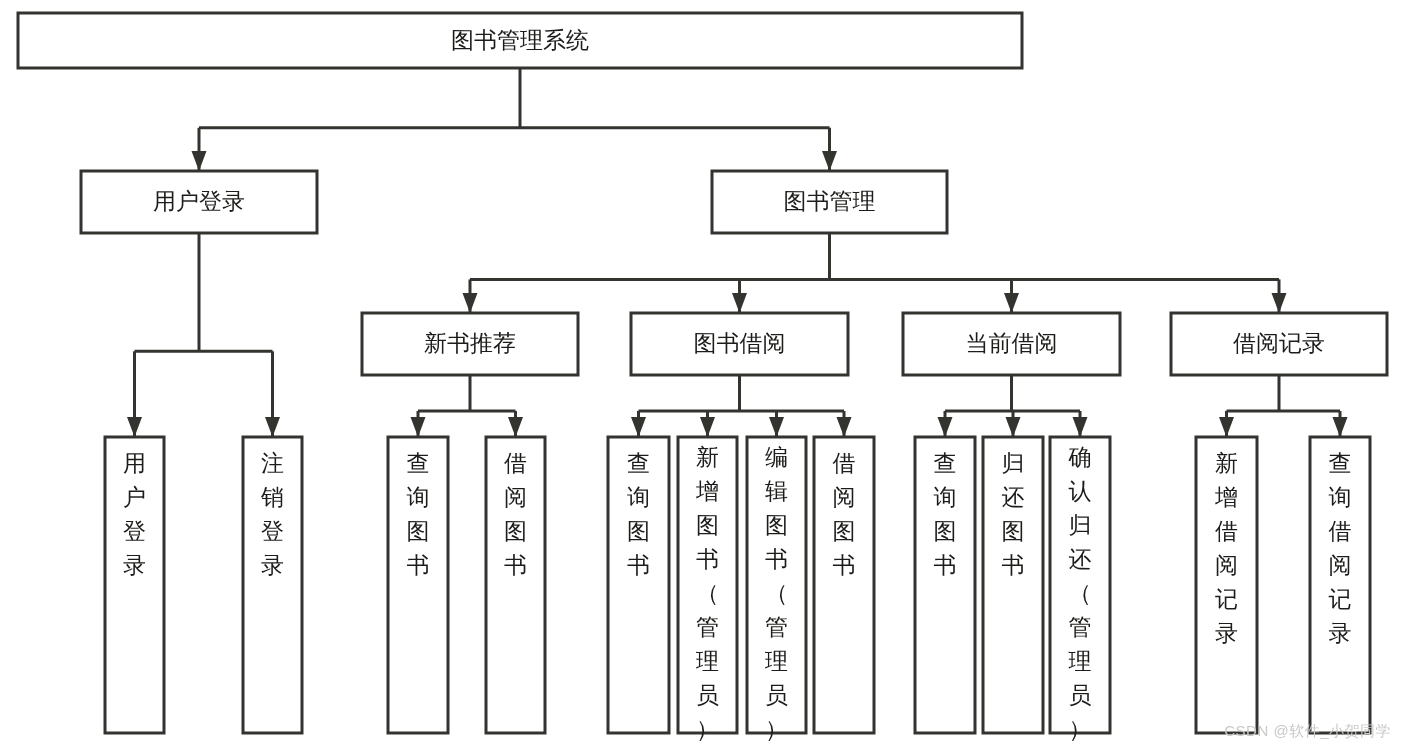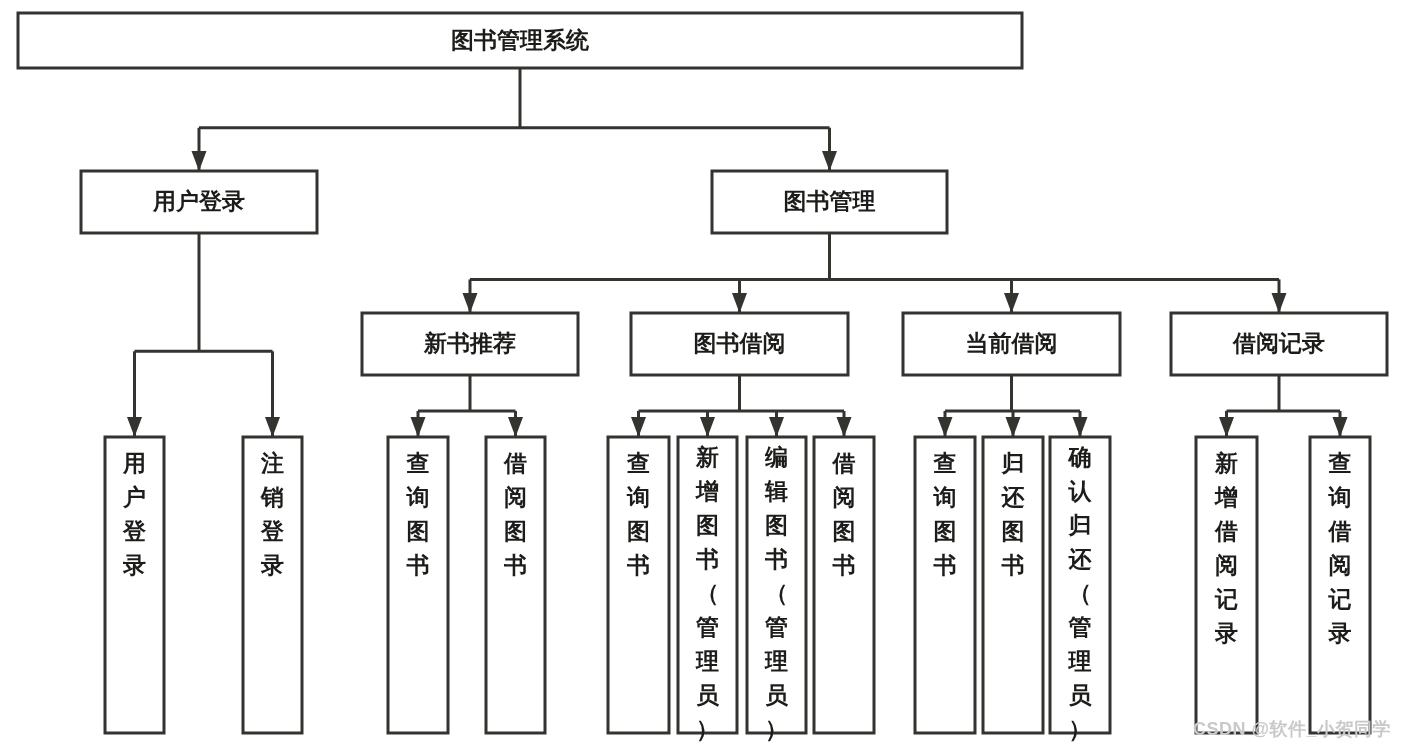--- a/index.html
+++ b/index.html
@@ -12,21 +12,20 @@
     width: 1405px;
     height: 747px;
     font-family: "Liberation Sans", "DejaVu Sans", sans-serif;
     overflow: hidden;
   }
   #diagram-root {
     position: relative;
     width: 1405px;
     height: 747px;
     background: #ffffff;
-    font-weight: bold;
   }
   svg#flow {
     position: absolute;
     left: 0;
     top: 0;
     width: 1405px;
     height: 747px;
     display: block;
   }
   .node-rect {
@@ -55,21 +54,21 @@
     font-family: "Liberation Sans", "DejaVu Sans", sans-serif;
     font-size: 23px;
     fill: #1c1c1a;
     text-anchor: middle;
   }
   .watermark {
     position: absolute;
     right: 14px;
     bottom: 6px;
     font-family: "Liberation Sans", "DejaVu Sans", sans-serif;
-    font-size: 18px;
+    font-size: 15px;
     color: #c9c9c9;
     letter-spacing: 0.5px;
     white-space: nowrap;
     user-select: none;
   }
 </style>
 </head>
 <body>
 
 <div id="diagram-root">

